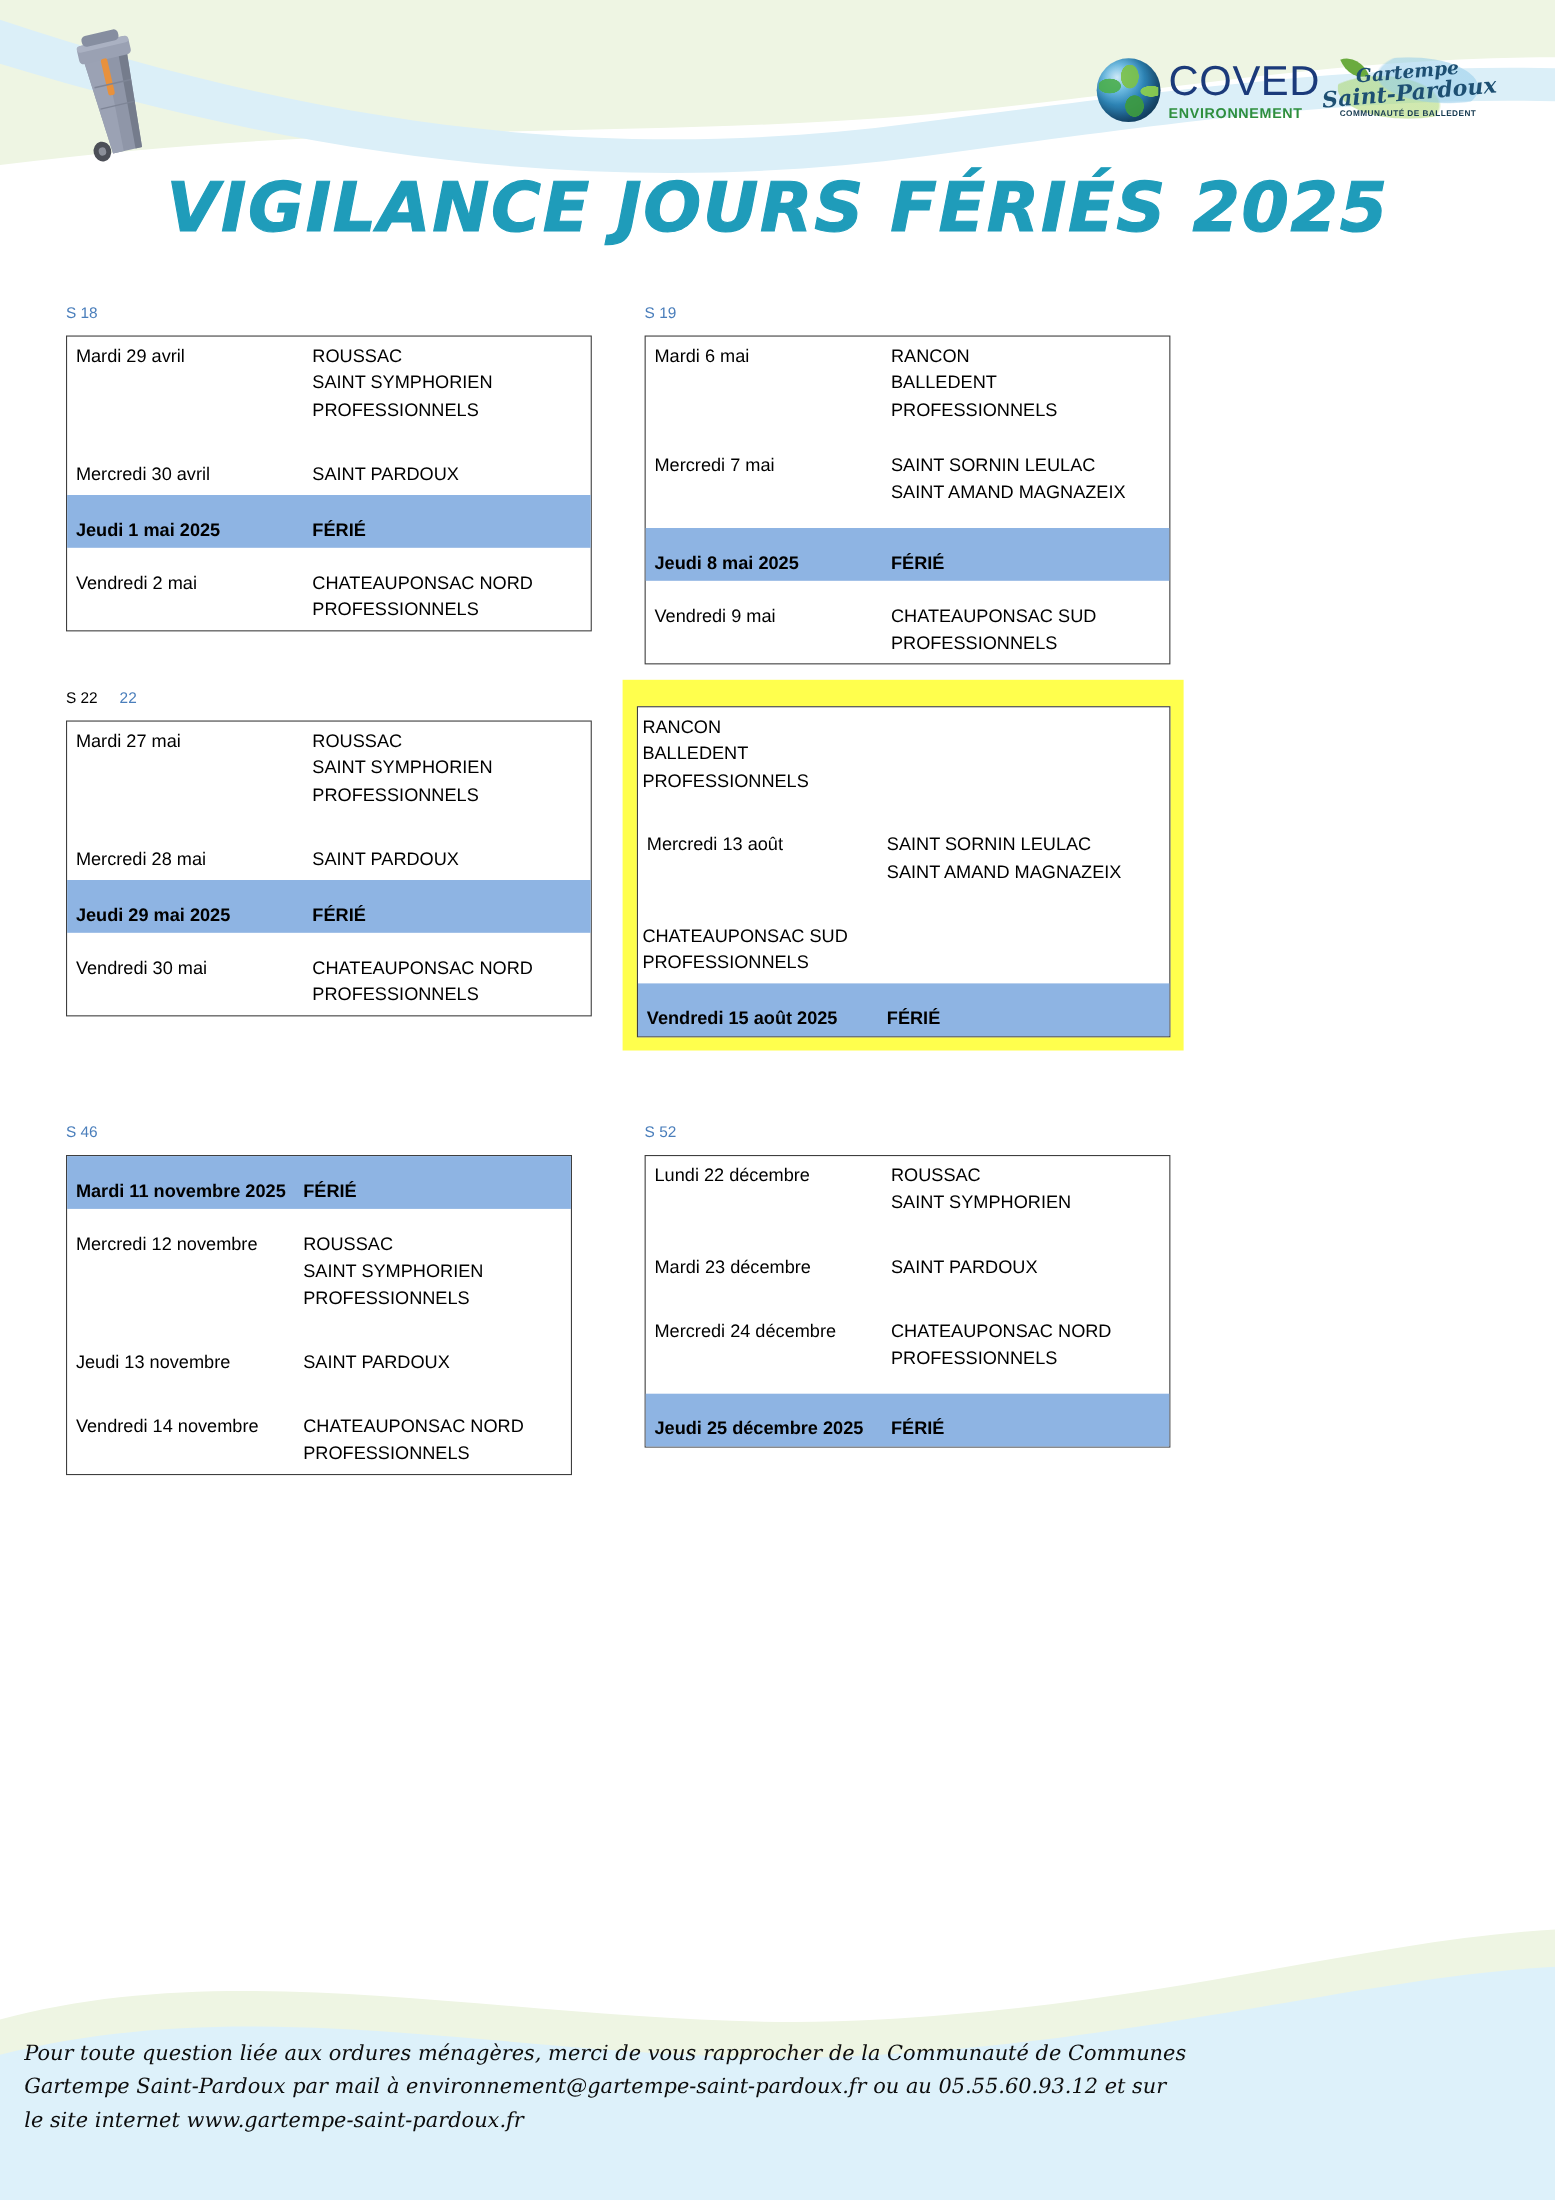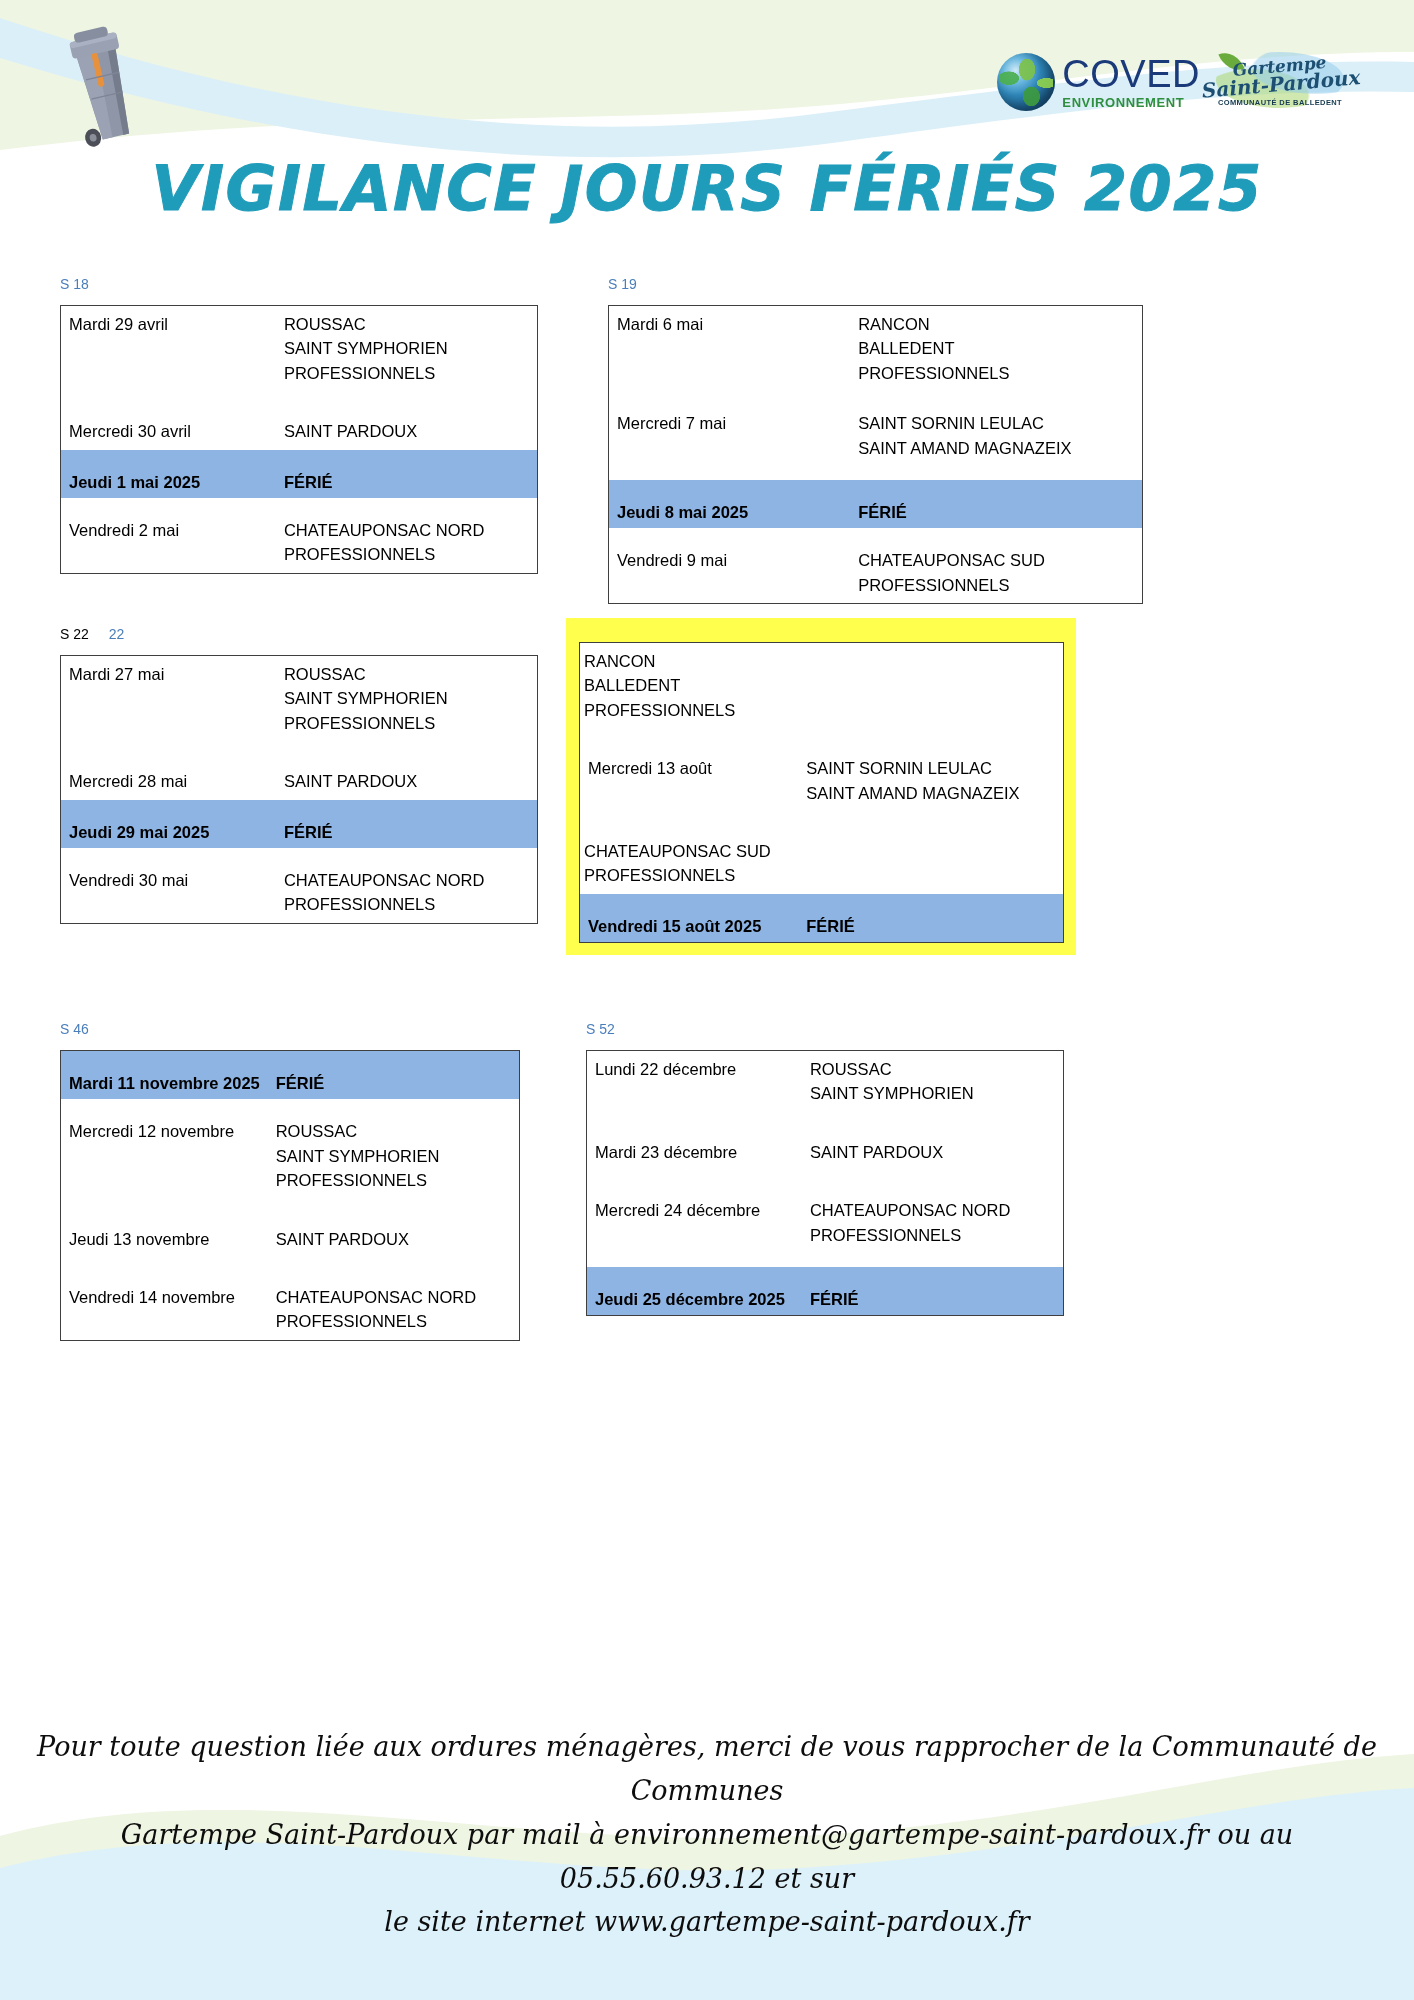--- a/index.html
+++ b/index.html
@@ -166,24 +166,24 @@
   
   .yellow-frame {
     background: #ffff4d;
     padding: 12px 12px 12px 13px;
   }
 
   
   .footer {
     position: absolute;
     left: 0; right: 0; bottom: 56px;
-    text-align: center;
+    text-align: left;
     font-family: "DejaVu Serif", serif;
     font-style: italic;
-    font-size: 27px;
+    font-size: 19px;
     line-height: 1.62;
     color: #0d0d0d;
     padding: 0 22px;
   }
 </style>
 </head>
 <body>
 
 <div id="page">
 
@@ -257,21 +257,21 @@
           <div class="spacer-sm"></div>
           <div class="sched-row">
             <div class="c-date">Vendredi 2 mai</div>
             <div class="c-communes">
               <span class="commune-line">CHATEAUPONSAC NORD</span>
               <span class="commune-line">PROFESSIONNELS</span>
             </div>
           </div>
         </div>
       </div>
-      <div class="cell" style="left: 608px; top: 0px; width: 535px;">
+      <div class="cell" style="left: 586px; top: 0px; width: 478px;">
         <div class="week-label">S 19</div>
         <div class="sched-table">
           <div class="sched-row">
             <div class="c-date">Mardi 6 mai</div>
             <div class="c-communes">
               <span class="commune-line">RANCON</span>
               <span class="commune-line">BALLEDENT</span>
               <span class="commune-line">PROFESSIONNELS</span>
             </div>
           </div>

